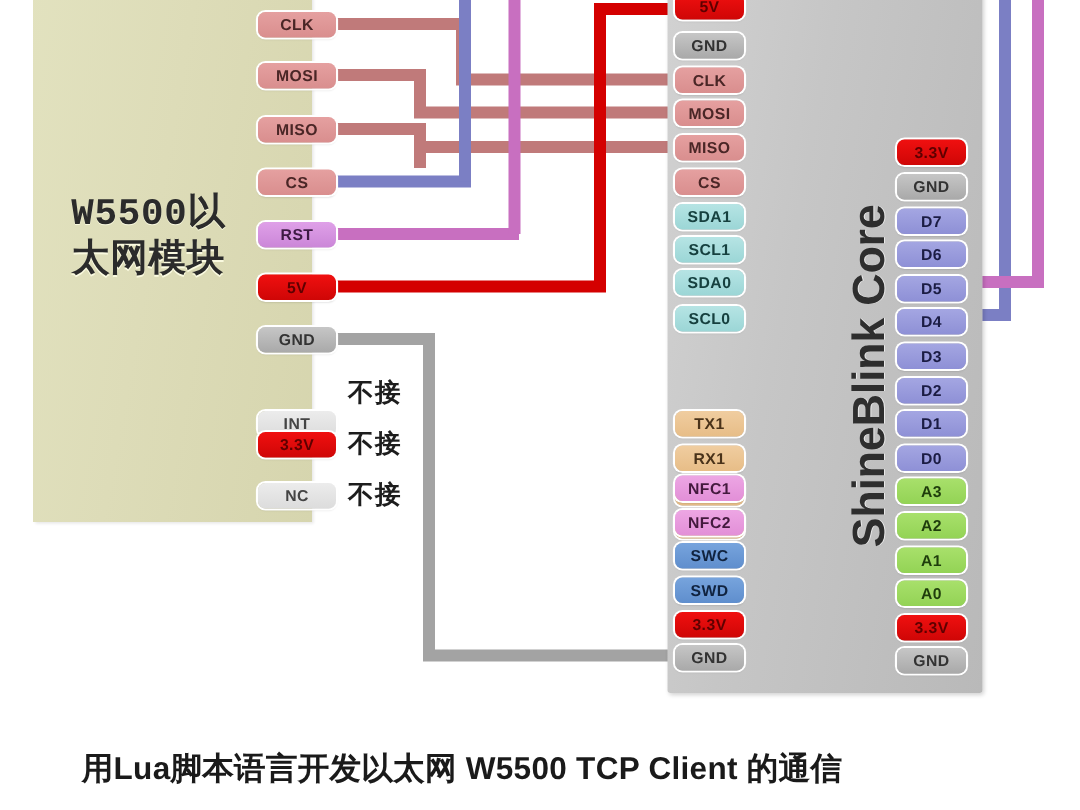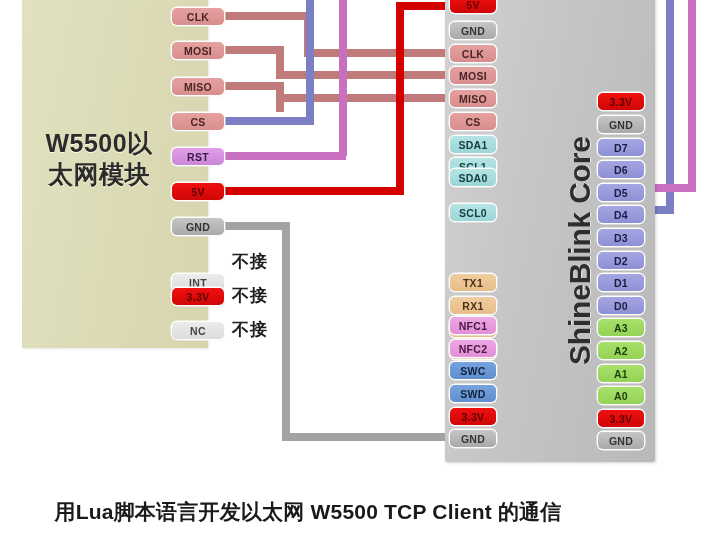--- a/index.html
+++ b/index.html
@@ -14,20 +14,21 @@
   .module{
     position:absolute;left:22px;top:-40px;width:186px;height:388px;
     background:linear-gradient(100deg,#e2e2bf 0%,#dddcb8 45%,#d6d5ae 100%);
     box-shadow:1px 1px 2px rgba(0,0,0,.10);
   }
   .module-title{
     position:absolute;left:24px;top:128px;width:150px;
     text-align:center;font-size:25px;font-weight:bold;line-height:1.22;
     color:#2b2b2b;letter-spacing:.5px;
     text-shadow:0 1px 0 #fafae0;
+    font-family:Liberation Mono, monospace;
   }
 
   
   .pin{
     position:absolute;height:17px;border-radius:5px;
     display:flex;align-items:center;justify-content:center;
     font-size:10.5px;font-weight:bold;letter-spacing:.3px;
     box-shadow:0 0 0 1.4px #fff, 0 1px 1.5px rgba(0,0,0,.25);
     box-sizing:border-box;
   }
@@ -154,21 +155,21 @@
 
   <div>
     <div class="pin c c-red" style="top:-4px;">5V</div>
     <div class="pin c c-gray" style="top:22px;">GND</div>
     <div class="pin c c-rose" style="top:45px;">CLK</div>
     <div class="pin c c-rose" style="top:67px;">MOSI</div>
     <div class="pin c c-rose" style="top:90px;">MISO</div>
     <div class="pin c c-rose" style="top:113px;">CS</div>
     <div class="pin c c-cyan" style="top:136px;">SDA1</div>
     <div class="pin c c-cyan" style="top:158px;">SCL1</div>
-    <div class="pin c c-cyan" style="top:169px;">SDA0</div>
+    <div class="pin c c-cyan" style="top:180px;">SDA0</div>
     <div class="pin c c-cyan" style="top:204px;">SCL0</div>
     <div class="pin c c-tan" style="top:226px;">TX1</div>
     <div class="pin c c-tan" style="top:249px;">RX1</div>
     <div class="pin c c-tan" style="top:272px;">TX0</div>
     <div class="pin c c-tan" style="top:294px;">RX0</div>
     <div class="pin c c-pink" style="top:317px;">NFC1</div>
     <div class="pin c c-pink" style="top:340px;">NFC2</div>
     <div class="pin c c-blue" style="top:362px;">SWC</div>
     <div class="pin c c-blue" style="top:385px;">SWD</div>
     <div class="pin c c-red" style="top:408px;">3.3V</div>

